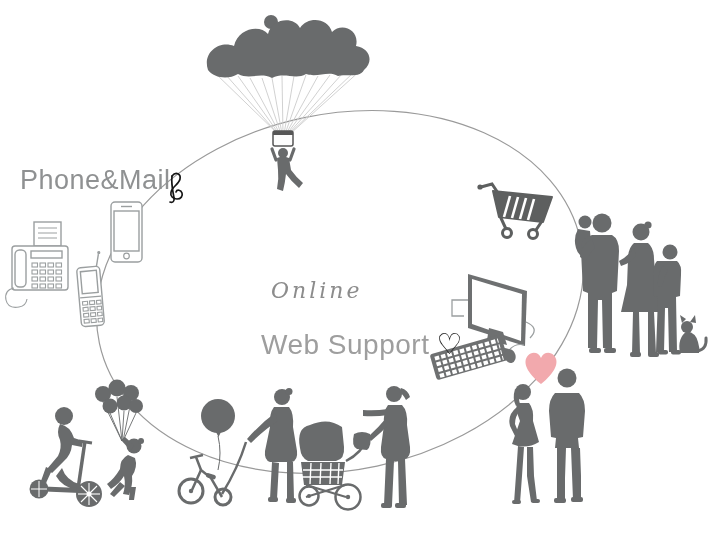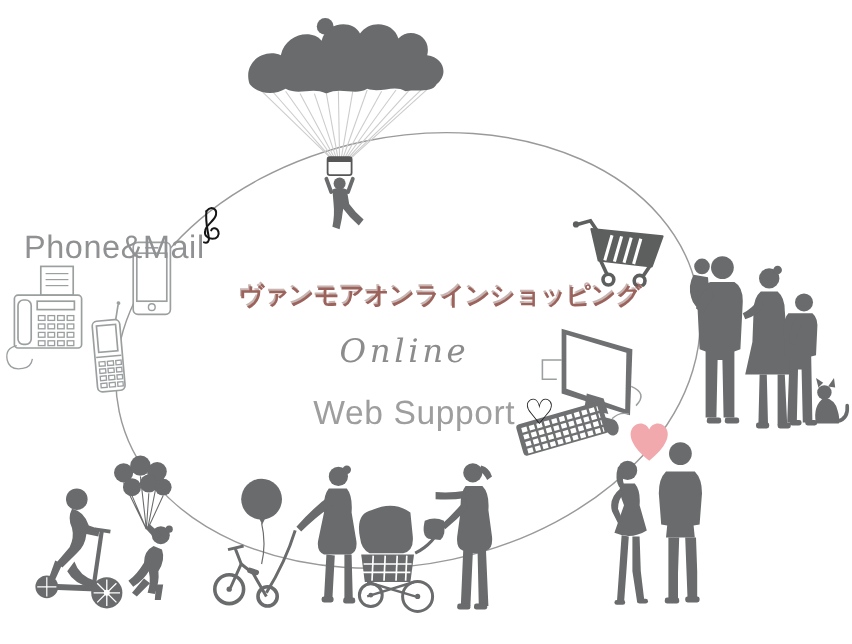--- a/index.html
+++ b/index.html
@@ -1,27 +1,27 @@
 <!DOCTYPE html>
 <html style="--silhouette: #696b6c; --outline: #9b9fa0; --text-gray: #9e9e9e; --phone-mail-gray: #8f9192; --jp-red: #9b635c; --script-gray: #8c8c8c; --cart-gray: #5d5f5f; --computer-gray: #6e7071; --pink: #f2a9ad; --ellipse-gray: #9a9a9a; --dark-note: #2b2b2b; --suspension-line: #cccccc;"><head>
 <meta charset="utf-8">
 <style>
   html,body{margin:0;padding:0;background:#ffffff;}
   .stage{position:relative;width:710px;height:537px;background:#ffffff;overflow:hidden;
          font-family:"Liberation Sans",sans-serif;}
   .stage svg{position:absolute;left:0;top:0;}
   .t{position:absolute;line-height:1;white-space:nowrap;}
-  #phone-mail{left:20px;top:167px;font-size:27px;letter-spacing:.5px;color:var(--phone-mail-gray);margin-top:26px;}
+  #phone-mail{left:20px;top:167px;font-size:27px;letter-spacing:.5px;color:var(--phone-mail-gray);}
   #online-shopping{left:336px;top:146px;font-size:28px;letter-spacing:1px;color:var(--text-gray);}
   #online-shopping .note{color:var(--dark-note);font-size:26px;margin-left:6px;}
   #jp-title{left:199px;top:237px;font-size:20.5px;font-weight:bold;color:var(--jp-red);
             text-shadow:1px 1px 0 #ffffff,2px 2px 1px rgba(255,255,255,.65),-1px -1px 0 rgba(115,70,62,.40);}
   #online-script{left:271px;top:280px;font-family:"DejaVu Serif",serif;font-style:italic;
-                 font-size:27px;letter-spacing:3px;color:var(--script-gray);
-                 text-shadow:1px 1px 0 #ffffff;margin-left:12px;}
+                 font-size:22px;letter-spacing:3px;color:var(--script-gray);
+                 text-shadow:1px 1px 0 #ffffff;}
   #web-support{left:261px;top:330px;font-size:28px;letter-spacing:.5px;color:var(--text-gray);}
   #web-support .heart{color:#1d1d1d;font-size:29px;margin-left:7px;}
   .sil{fill:var(--silhouette);}
   .oln{fill:#ffffff;stroke:var(--outline);stroke-width:1.4;}
   .olnthin{fill:none;stroke:var(--outline);stroke-width:1.1;}
   .cart{fill:var(--cart-gray);}
   .comp{fill:var(--computer-gray);}
 </style>
 </head>
 <body>
@@ -297,21 +297,20 @@
       <path class="sil" d="M388,416 q-10,12 -20,21 l3,4 q11,-9 19,-18 Z"></path>
       <rect class="sil" x="381" y="503" width="11" height="5" rx="2"></rect>
       <rect class="sil" x="395" y="503" width="11" height="5" rx="2"></rect>
     </g>
 
   </svg>
 
   <div class="t" id="phone-mail">Phone&amp;Mail</div>
 
 
-  <div class="t" id="jp-title">ヴァンモアオンラインショッピング</div>
 
   <div class="t" id="online-script">Online</div>
 
   <div class="t" id="web-support">
     <span>Web Support</span><span class="heart">♡</span>
   </div>
 
 </div>
 
 </body></html>

